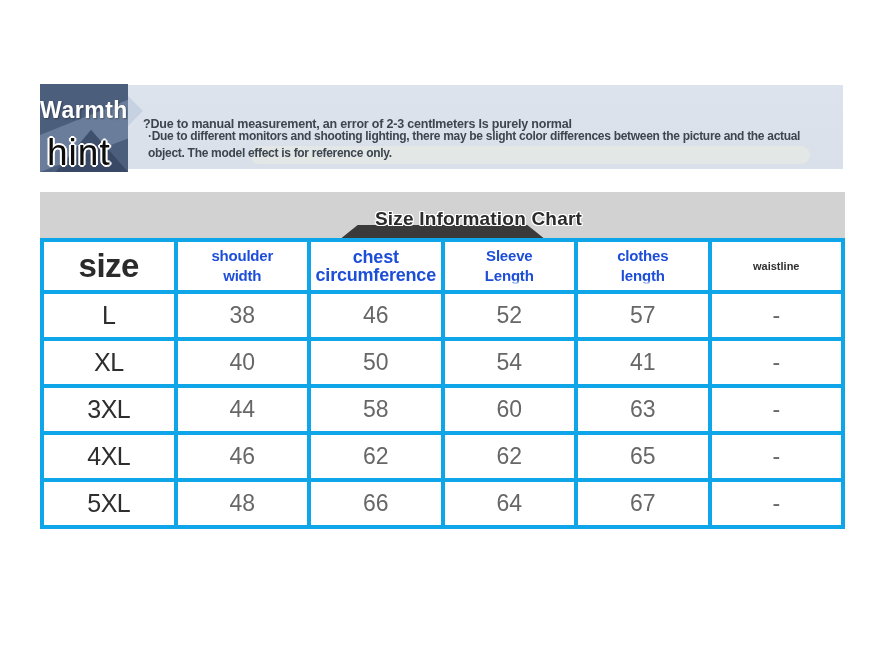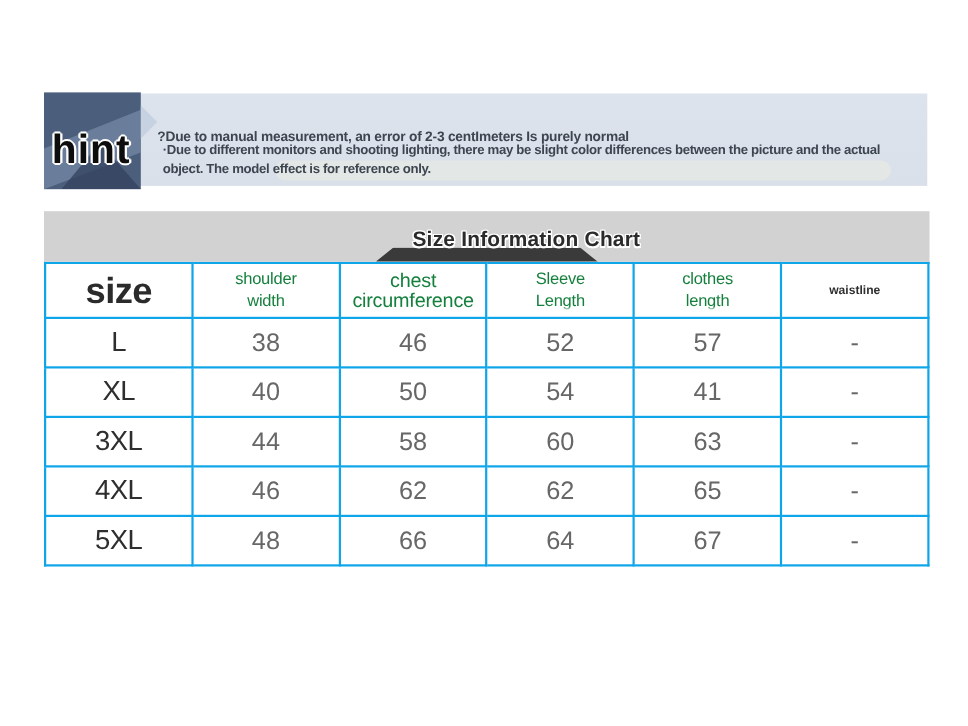--- a/index.html
+++ b/index.html
@@ -35,22 +35,22 @@
     clip-path:polygon(18% 100%, 58% 52%, 100% 100%);
   }
   .badge-title {
     position:absolute; top:13px; left:0; width:100%;
     text-align:center;
     color:#ffffff; font-size:23px; font-weight:700;
     letter-spacing:.5px;
     text-shadow:1px 1px 2px rgba(0,0,0,.35);
   }
   .badge-subtitle {
-    position:absolute; bottom:18px; left:7px;
-    color:#0d0d0d; font-size:37px; font-weight:700;
+    position:absolute; bottom:1px; left:7px;
+    color:#0d0d0d; font-size:37px; font-weight:400;
     letter-spacing:1px; line-height:1;
     text-shadow:-2px 0 #fff, 2px 0 #fff, 0 -2px #fff, 0 2px #fff,
                 -1px -1px #fff, 1px 1px #fff, -1px 1px #fff, 1px -1px #fff;
   }
   .badge-arrow {
     position:absolute; left:88px; top:11px;
     width:0; height:0;
     border-top:15px solid transparent;
     border-bottom:15px solid transparent;
     border-left:15px solid #c6d2e2;
@@ -91,46 +91,47 @@
     text-shadow:-1px 0 #fff, 1px 0 #fff, 0 -1px #fff, 0 1px #fff,
                 -1px -1px #fff, 1px 1px #fff, -1px 1px #fff, 1px -1px #fff;
     z-index:1;
     padding-left:36px;
   }
   table.size-table {
     width:100%; border-collapse:collapse; table-layout:fixed;
     background:#ffffff;
   }
   .size-table th, .size-table td {
-    border:2px solid #0ea5e9;
+    border:4px solid #0ea5e9;
     text-align:center; vertical-align:middle;
     position:relative;
     padding:0;
   }
   .size-table thead th { height:48px; }
   .size-table tbody td { height:43px; }
   .size-table th::after {
     content:""; position:absolute; left:18%; right:18%; bottom:1px; height:9px;
     background:radial-gradient(ellipse at center, rgba(255,255,255,.95) 0%, rgba(255,255,255,0) 70%);
     pointer-events:none;
   }
-  th .hl { display:block; line-height:20px; font-size:15px; font-weight:400; color:#15803d; letter-spacing:-.2px; }
+  th .hl { display:block; line-height:20px; font-size:15px; font-weight:700; color:#1d4ed8; letter-spacing:-.2px; }
   th.col-chest .hl { font-size:18px; line-height:18px; }
   th.col-size { font-size:33px; font-weight:700; color:#2b2b2b; letter-spacing:-.5px; }
   th.col-waist { font-size:11px; font-weight:700; color:#2f2f2f; }
   td.size-cell { font-size:25px; font-weight:500; color:#2e2e2e; letter-spacing:-.5px; }
   td.val { font-size:23px; font-weight:400; color:#676767; }
 </style>
 </head>
 <body>
 
 <div class="hint-panel">
   <div class="badge">
     <div class="badge-decor-light"></div>
     <div class="badge-decor-dark"></div>
+    <div class="badge-title">Warmth</div>
     <div class="badge-subtitle">hint</div>
   </div>
   <div class="badge-arrow"></div>
   <div class="hint-line1">?Due to manual measurement, an error of 2-3 centImeters Is purely normal</div>
   <div class="hint-highlight"></div>
   <div class="hint-line2">·Due to different monitors and shooting lighting, there may be slight color differences between the picture and the actual object. The model effect is for reference only.</div>
 </div>
 
 <div class="chart-wrap">
   <div class="banner">

